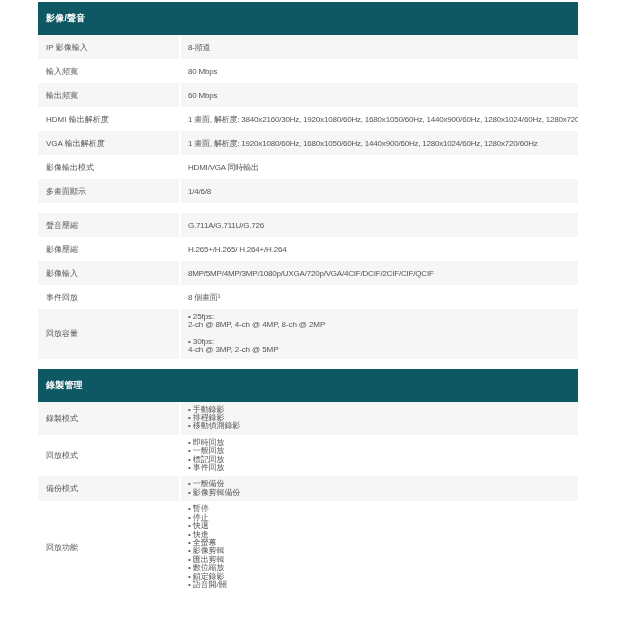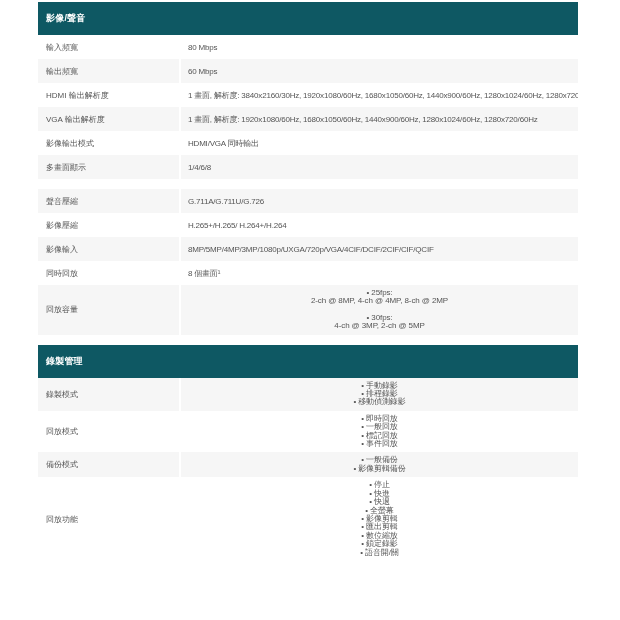--- a/index.html
+++ b/index.html
@@ -31,31 +31,37 @@
     border-right:2px solid #ffffff;
     display:flex;align-items:center;
     font-size:8px;line-height:9px;min-height:24px;
   }
   .value-cell{
     flex:1;padding:4px 7px;min-height:24px;overflow:hidden;
     display:flex;flex-direction:column;justify-content:center;
     font-size:8px;
   }
   .value-text{white-space:nowrap;letter-spacing:-0.2px;line-height:9px;}
-  .li{line-height:8.4px;white-space:nowrap;letter-spacing:-0.1px;text-align:center;}
+  .li{line-height:8.4px;white-space:nowrap;letter-spacing:-0.1px;}
   .li-spacer{height:8px;}
 </style>
 </head>
 <body>
 
 <div class="spec-table">
 
   <section class="section">
     <div class="section-header">影像/聲音</div>
     <div class="rows">
+        <div class="row odd">
+          <div class="label-cell">IP 影像輸入</div>
+          <div class="value-cell">
+            <div class="value-text">8-頻道</div>
+          </div>
+        </div>
         <div class="row even">
           <div class="label-cell">輸入頻寬</div>
           <div class="value-cell">
             <div class="value-text">80 Mbps</div>
           </div>
         </div>
         <div class="row odd">
           <div class="label-cell">輸出頻寬</div>
           <div class="value-cell">
             <div class="value-text">60 Mbps</div>
@@ -102,21 +108,21 @@
             <div class="value-text">H.265+/H.265/ H.264+/H.264</div>
           </div>
         </div>
         <div class="row odd">
           <div class="label-cell">影像輸入</div>
           <div class="value-cell">
             <div class="value-text">8MP/5MP/4MP/3MP/1080p/UXGA/720p/VGA/4CIF/DCIF/2CIF/CIF/QCIF</div>
           </div>
         </div>
         <div class="row even">
-          <div class="label-cell">同時回放</div>
+          <div class="label-cell">事件回放</div>
           <div class="value-cell">
             <div class="value-text">8 個畫面¹</div>
           </div>
         </div>
         <div class="row odd">
           <div class="label-cell">回放容量</div>
           <div class="value-cell">
             <div class="li">• 25fps:</div>
             <div class="li">2-ch @ 8MP, 4-ch @ 4MP, 8-ch @ 2MP</div>
             <div class="li-spacer"></div>
@@ -150,23 +156,24 @@
         <div class="row odd">
           <div class="label-cell">備份模式</div>
           <div class="value-cell">
             <div class="li">• 一般備份</div>
             <div class="li">• 影像剪輯備份</div>
           </div>
         </div>
         <div class="row even">
           <div class="label-cell">回放功能</div>
           <div class="value-cell">
+            <div class="li">• 暫停</div>
             <div class="li">• 停止</div>
+            <div class="li">• 快退</div>
             <div class="li">• 快進</div>
-            <div class="li">• 快退</div>
             <div class="li">• 全螢幕</div>
             <div class="li">• 影像剪輯</div>
             <div class="li">• 匯出剪輯</div>
             <div class="li">• 數位縮放</div>
             <div class="li">• 鎖定錄影</div>
             <div class="li">• 語音開/關</div>
           </div>
         </div>
       </div>
   </section>

